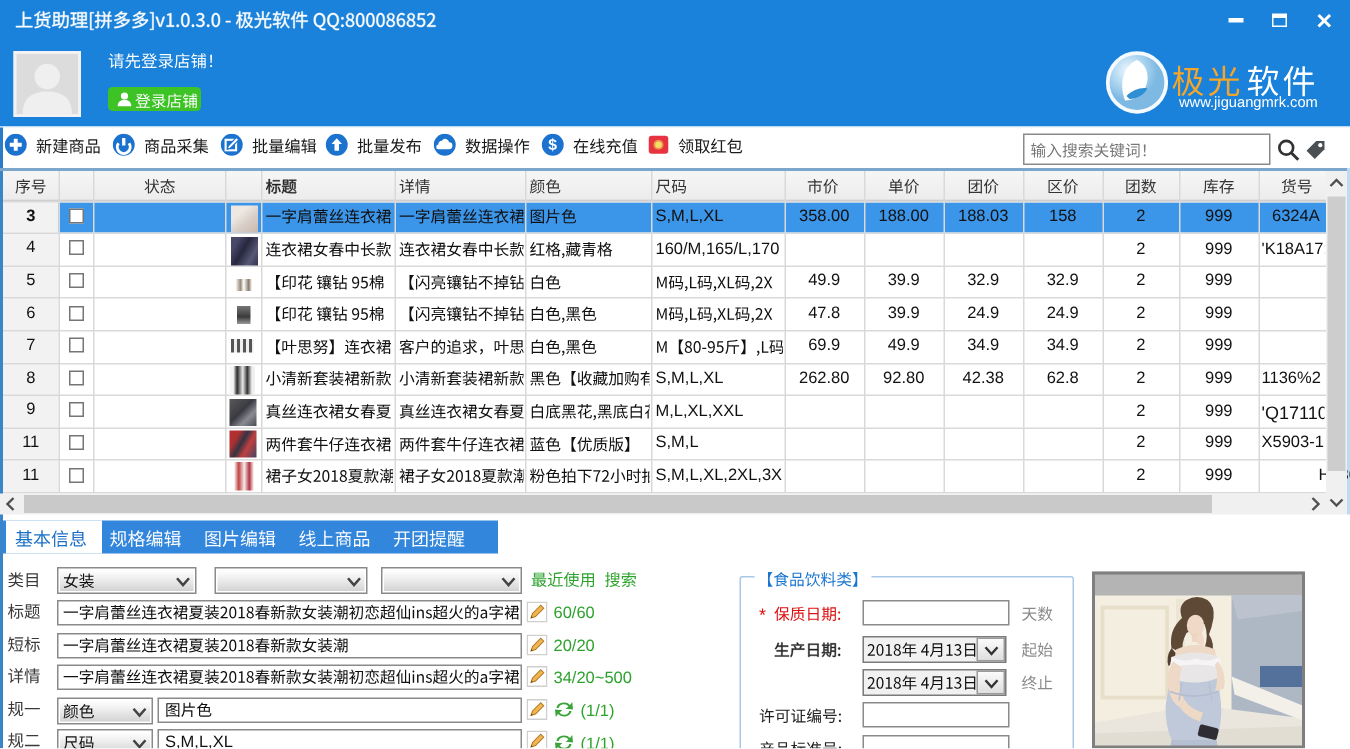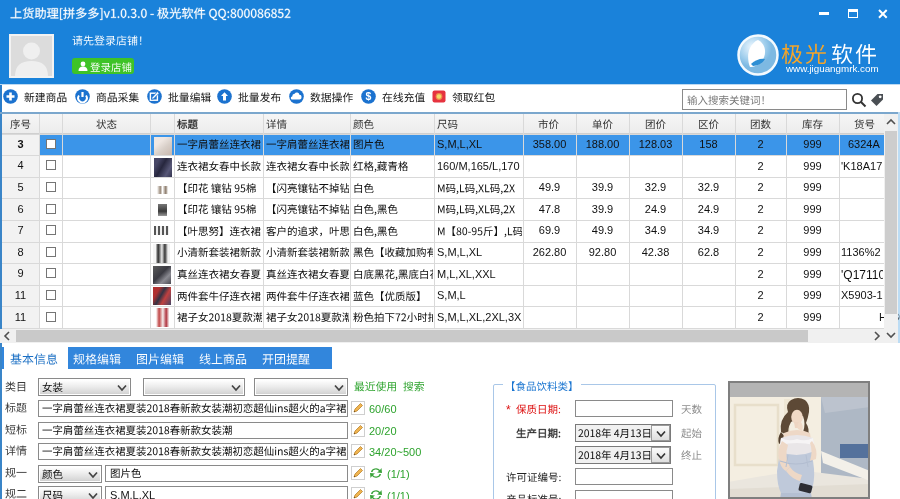--- a/index.html
+++ b/index.html
@@ -357,21 +357,21 @@
     <svg class="ct" style="left:353.0px;top:138.3px" width="32" height="14">
       <g fill="#111" transform="translate(0,10.19) scale(0.010500,-0.010500)">
         <use href="#u56FE" x="0"></use>
         <use href="#u7247" x="1000"></use>
         <use href="#u8272" x="2000"></use>
       </g>
     </svg>
     <span class="lt" style="left:437px;top:138.0px;font-size:11px;color:#111;max-width:85px;overflow:hidden;display:inline-block">S,M,L,XL</span>
     <span class="lt" style="left:549.5px;top:138.0px;font-size:11px;color:#111;transform:translateX(-50%)">358.00</span>
     <span class="lt" style="left:602.5px;top:138.0px;font-size:11px;color:#111;transform:translateX(-50%)">188.00</span>
-    <span class="lt" style="left:655.5px;top:138.0px;font-size:11px;color:#111;transform:translateX(-50%)">128.03</span>
+    <span class="lt" style="left:655.5px;top:138.0px;font-size:11px;color:#111;transform:translateX(-50%)">188.03</span>
     <span class="lt" style="left:708.5px;top:138.0px;font-size:11px;color:#111;transform:translateX(-50%)">158</span>
     <span class="lt" style="left:760.5px;top:138.0px;font-size:11px;color:#111;transform:translateX(-50%)">2</span>
     <span class="lt" style="left:812.5px;top:138.0px;font-size:11px;color:#111;transform:translateX(-50%)">999</span>
     <span class="lt" style="left:848px;top:138.0px;font-size:11px;color:#111;max-width:42px;overflow:hidden;display:inline-block">6324A</span>
     <span class="lt" style="left:2px;top:159.3px;width:37px;text-align:center;font-size:11px;color:#111;">4</span>
     <div class="ab" style="left:46px;top:160.3px;width:10px;height:10px;background:#fff;border:1px solid #757575"></div>
     <div class="ab" style="left:154px;top:158px;width:18px;height:19px;background:linear-gradient(120deg,#474766 20%,#27273e 45%,#585878 75%,#33334e)"></div>
     <svg class="ct" style="left:177.0px;top:159.9px" width="85" height="14">
       <g fill="#111" transform="translate(0,10.19) scale(0.010500,-0.010500)">
         <use href="#u8FDE" x="0"></use>

